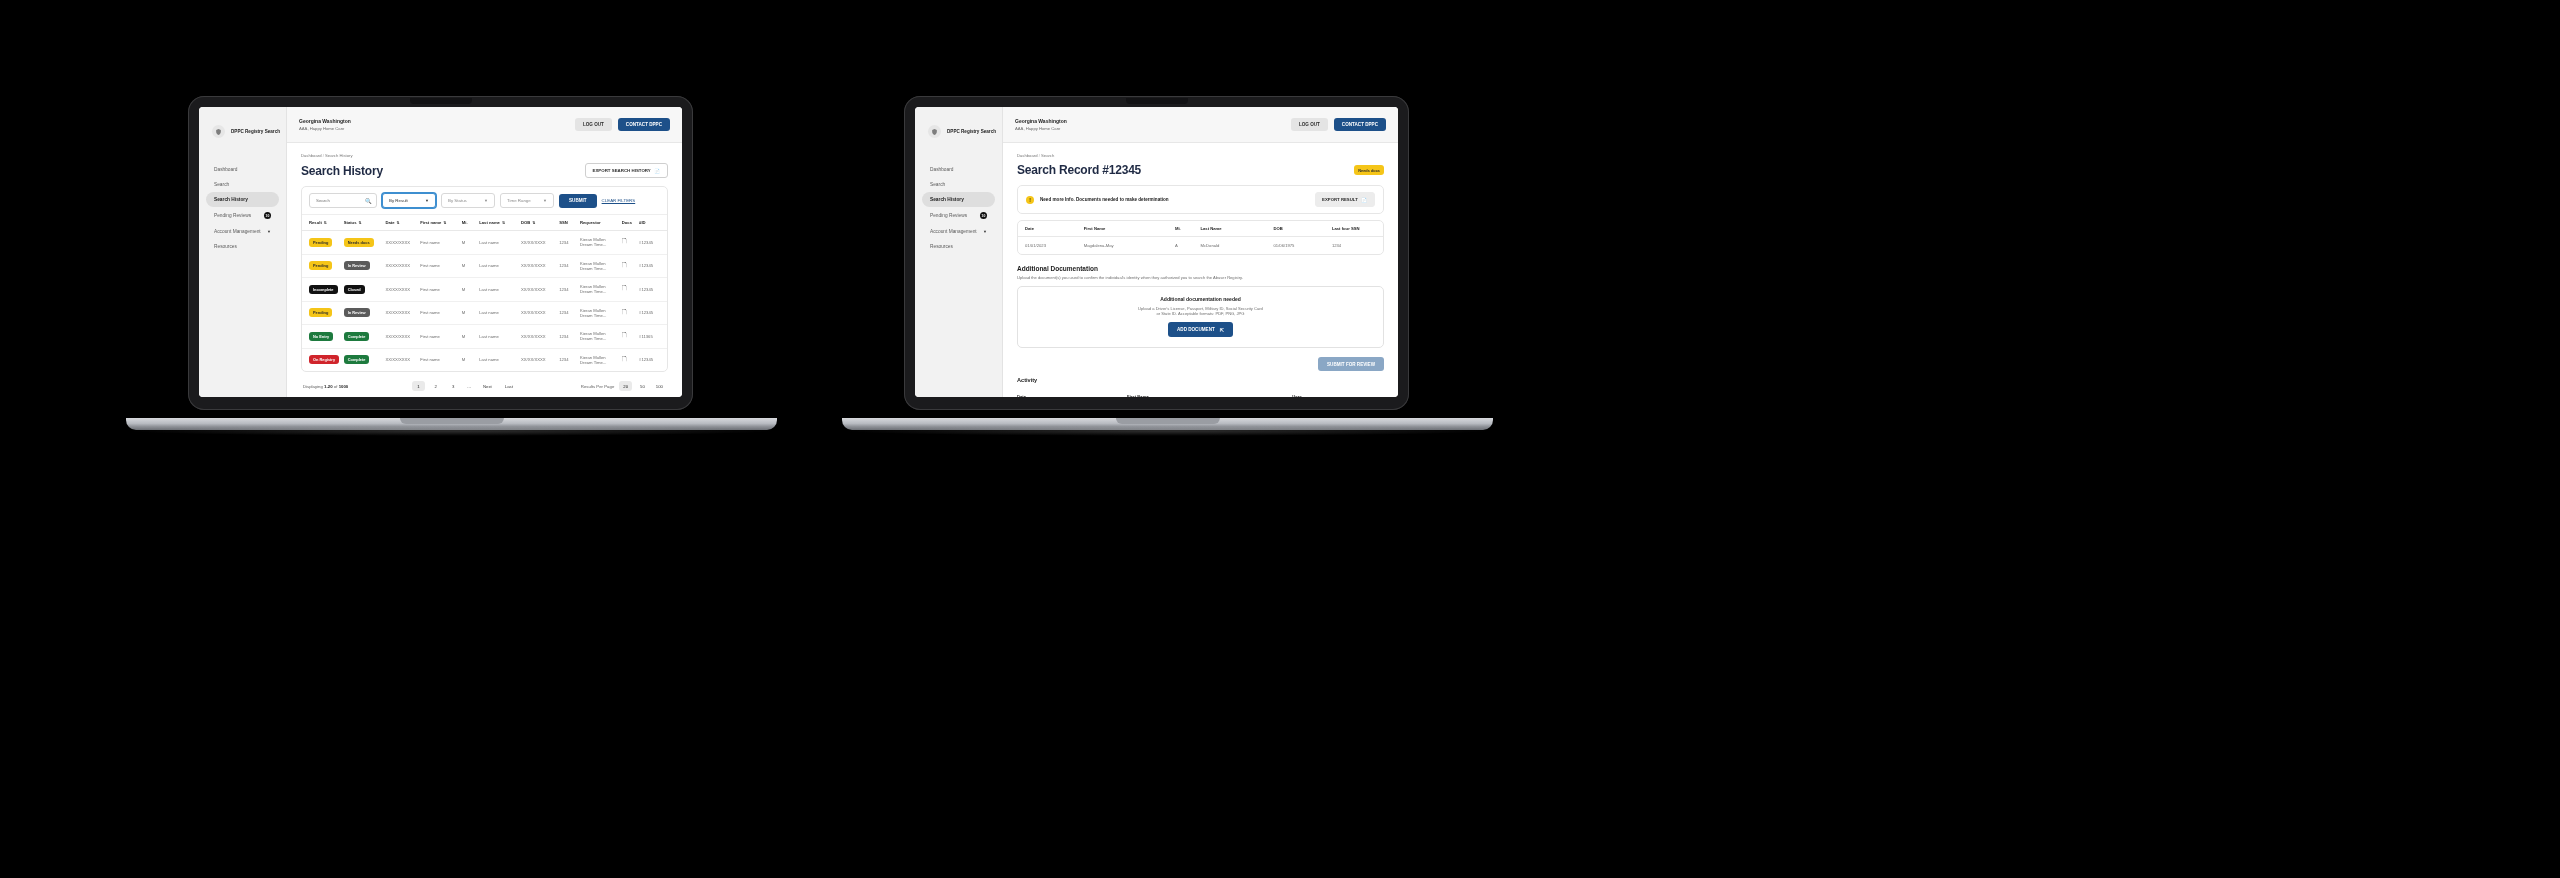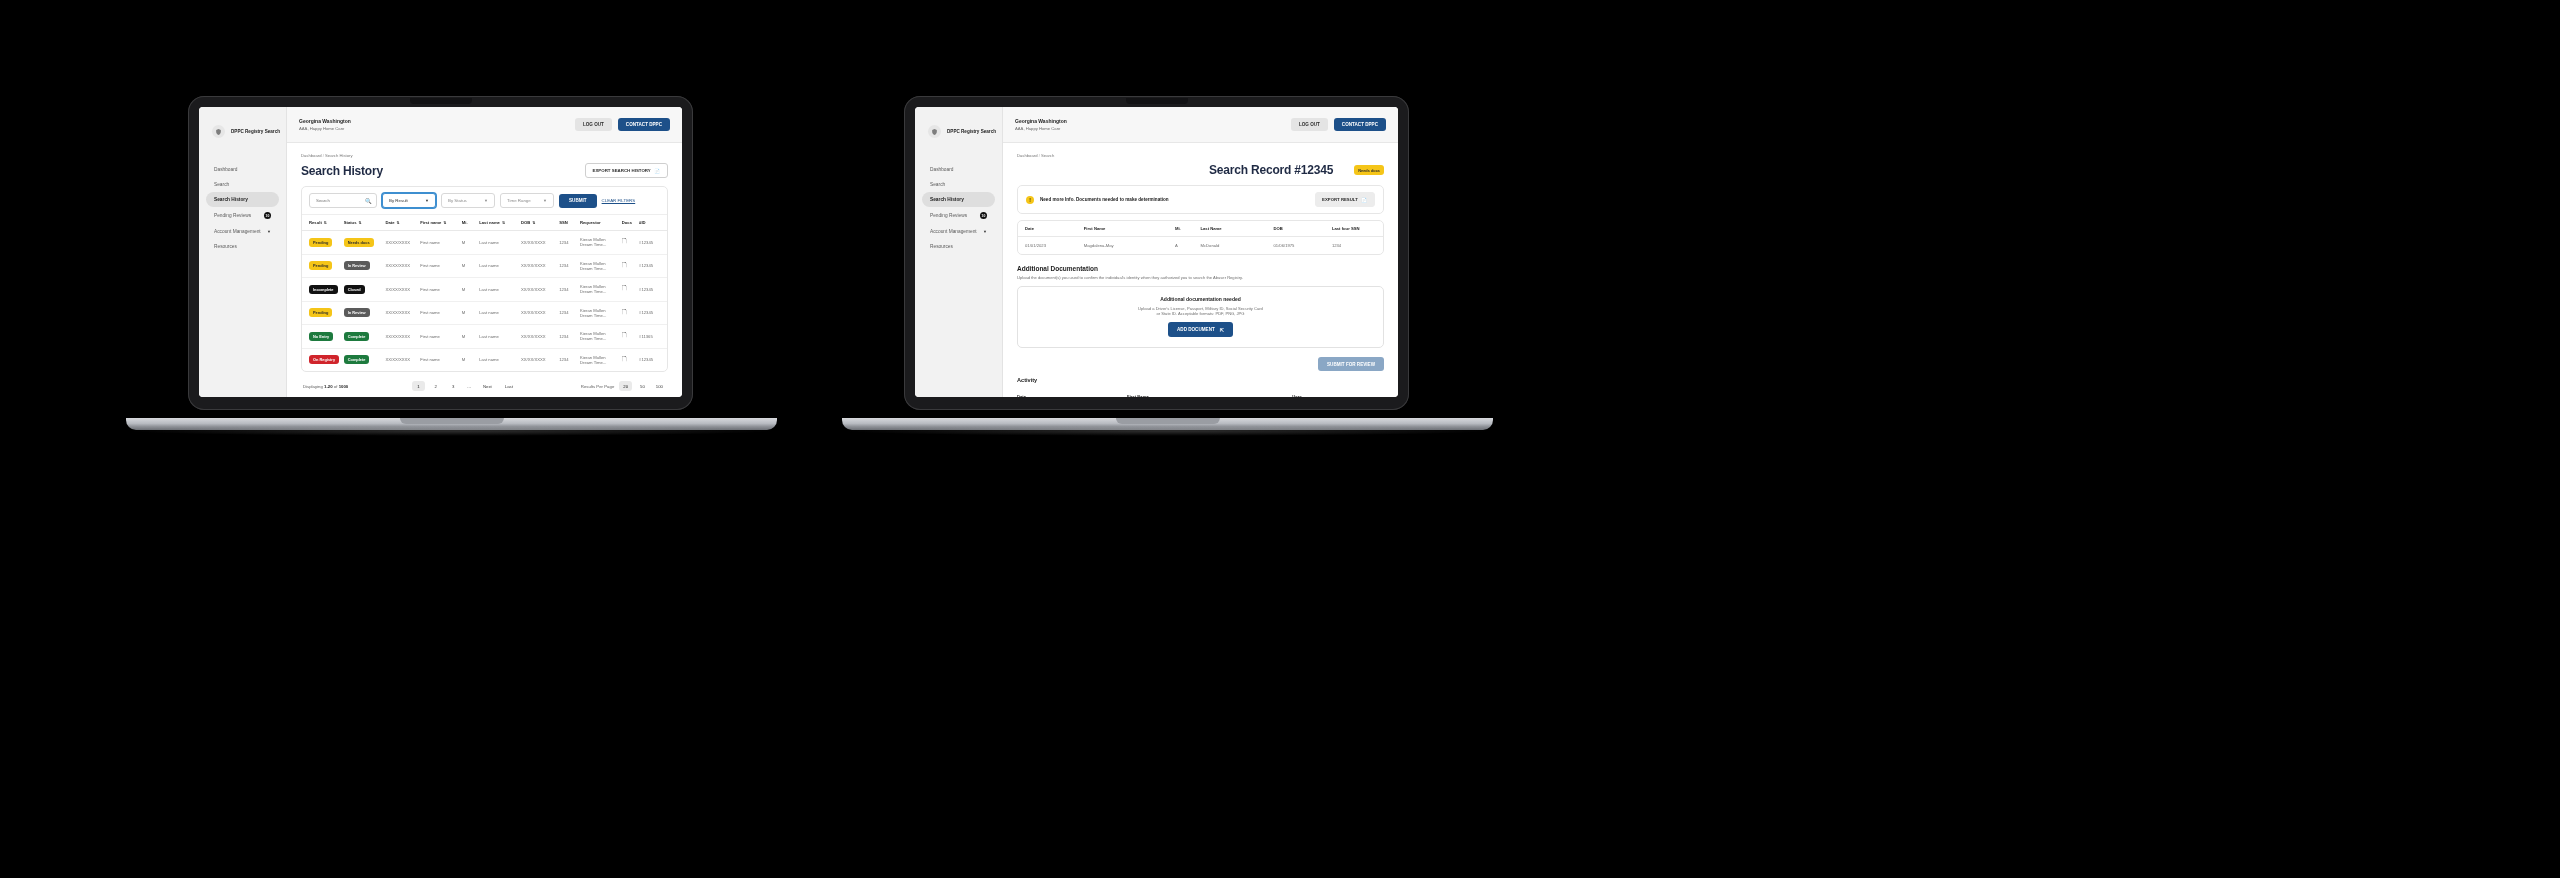--- a/index.html
+++ b/index.html
@@ -475,21 +475,21 @@
               </div>
             </div>
 
             <div class="page" style="padding:10px 14px 0 14px;">
               <div class="crumbs" style="font-size:4.2px;">
                 <span>Dashboard</span>
                 <span class="sep">/</span>
                 <span>Search</span>
               </div>
 
-              <div class="page-head" style="margin:5px 0 8px 0; justify-content:flex-end; gap:21px;">
+              <div class="page-head" style="margin:5px 0 8px 0; justify-content:space-between; gap:21px;">
                 <h1 class="page-title" style="font-size:12px;">Search Record #12345</h1>
                 <span class="pill amber" style="padding:2.5px 4px; font-size:3.9px;">Needs docs</span>
               </div>
 
               <div class="alert" style="padding:6px 8px;">
                 <div class="msg" style="gap:6px;">
                   <span class="warn-dot" style="width:8px;height:8px;font-size:5px;">!</span>
                   <span class="text" style="font-size:4.6px;">Need more Info. Documents needed to make determination</span>
                 </div>
                 <button class="btn-outline" style="padding:3.5px 6px; font-size:4.3px; background:#ececec; border-color:#ececec;">

